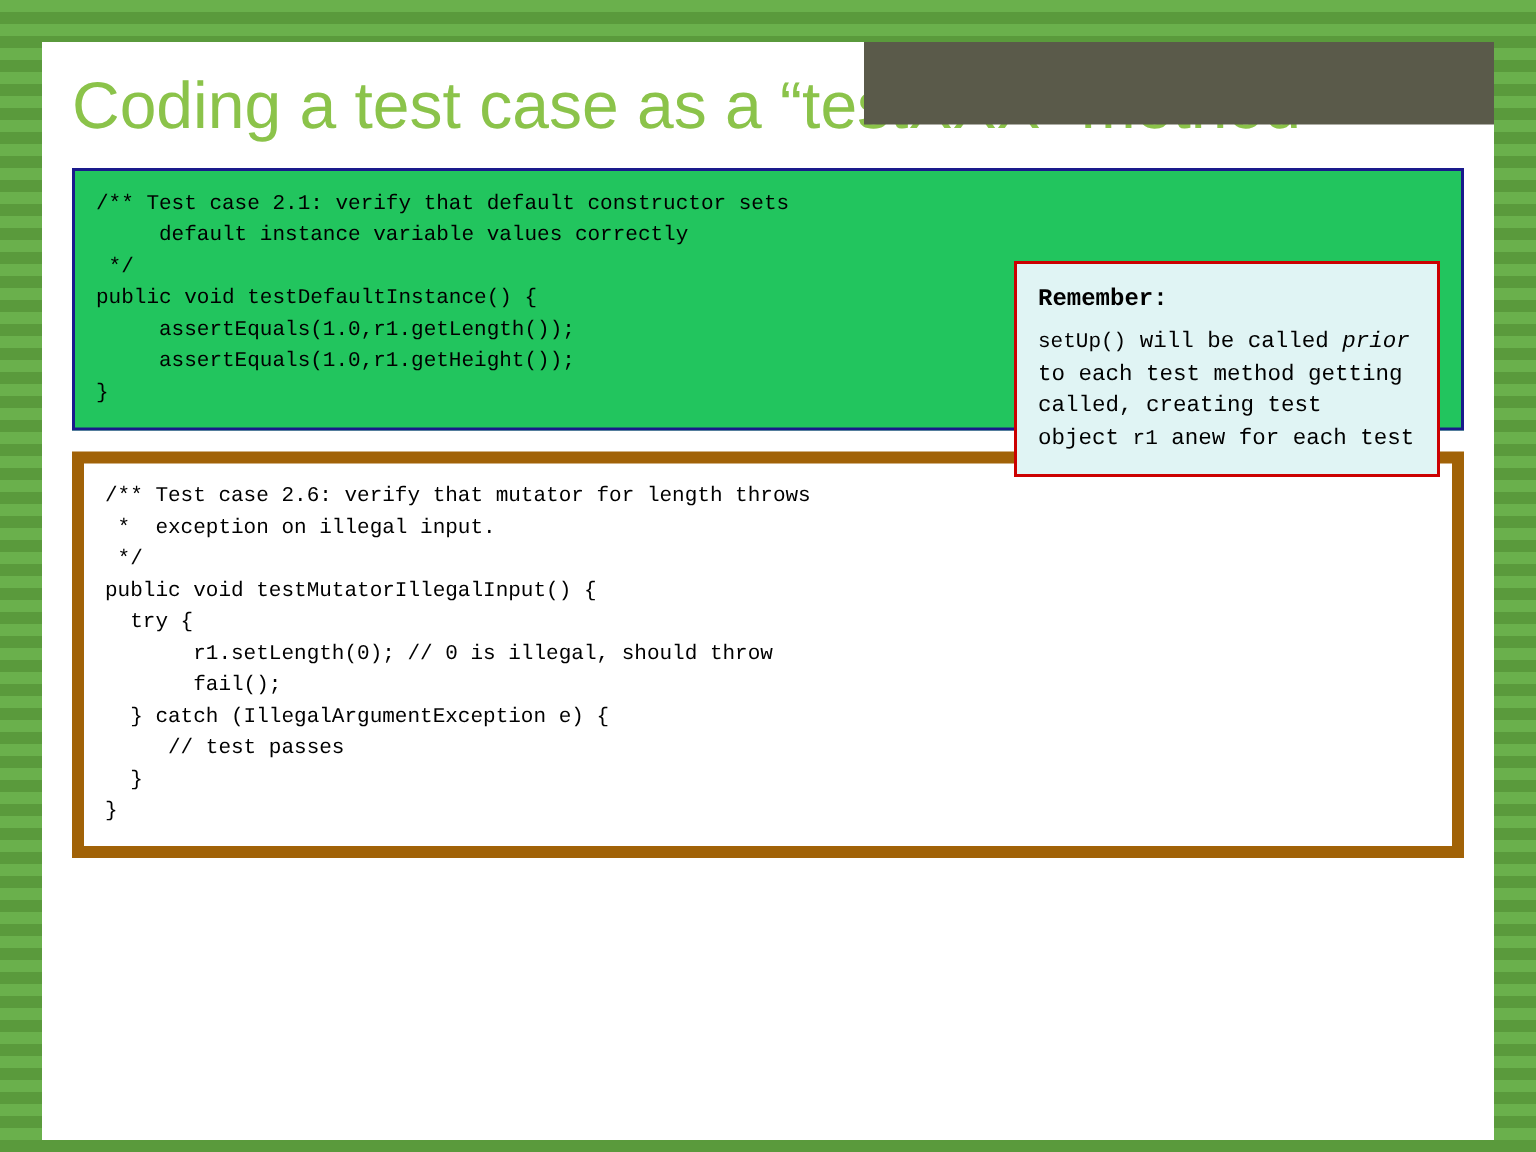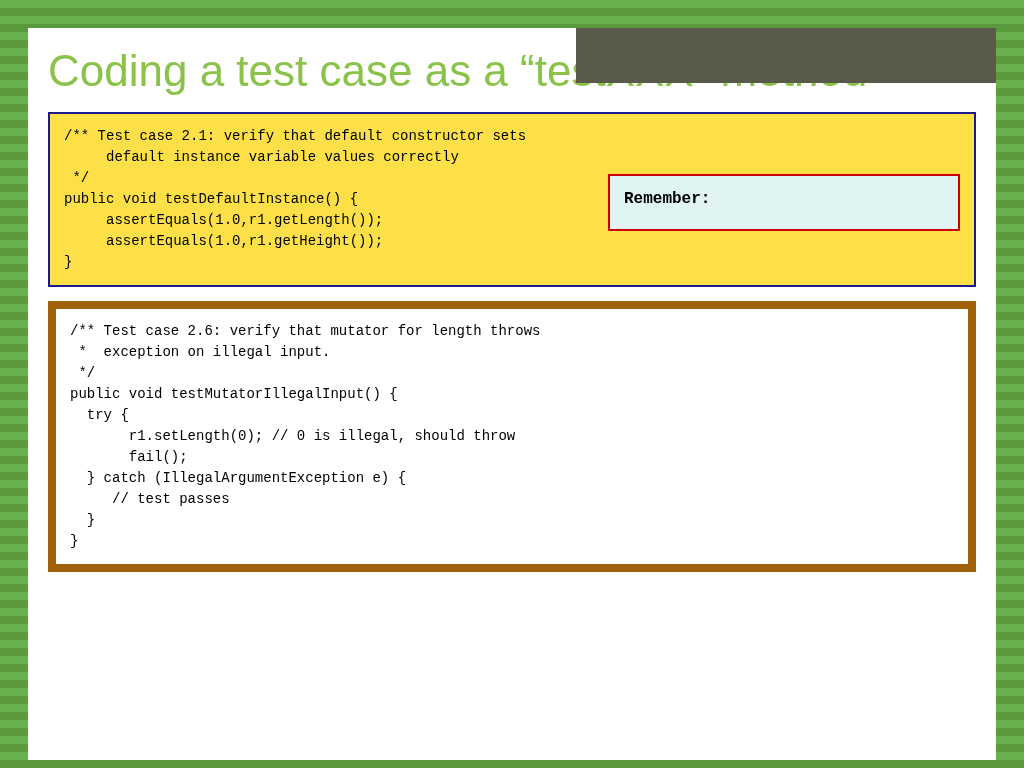--- a/index.html
+++ b/index.html
@@ -58,36 +58,36 @@
       line-height: 1.15;
     }
 
     .content-area {
       padding: 5px 20px 10px 20px;
     }
 
     
     .code-box-1 {
       border: 2px solid #1a1a8c;
-      background: #fde047;
+      background: #22c55e;
       padding: 12px 14px;
       font-family: 'Courier New', Courier, monospace;
       font-size: 14px;
       color: #000;
       line-height: 1.5;
       margin-bottom: 14px;
       position: relative;
     }
 
     
     .callout-box {
       position: absolute;
       right: 14px;
       top: 60px;
-      width: 352px;
+      width: 284px;
       background: #e0f4f4;
       border: 2px solid #cc0000;
       padding: 12px 14px;
       font-size: 15px;
       color: #000;
       line-height: 1.45;
       z-index: 10;
     }
 
     .callout-box .callout-title {
@@ -138,20 +138,28 @@
       <pre>/** Test case 2.1: verify that default constructor sets
      default instance variable values correctly
  */
 public void testDefaultInstance() {
      assertEquals(1.0,r1.getLength());
      assertEquals(1.0,r1.getHeight());
 }</pre>
 
       <div class="callout-box">
         <div class="callout-title">Remember:</div>
+        <div>
+          <code>setUp()</code>
+          <span> will be called </span>
+          <em>prior</em>
+          <span> to each test method getting called, creating test object </span>
+          <code>r1</code>
+          <span> anew for each test</span>
+        </div>
       </div>
     </div>
 
     <div class="code-box-2">
       <pre>/** Test case 2.6: verify that mutator for length throws
  *  exception on illegal input.
  */
 public void testMutatorIllegalInput() {
   try {
        r1.setLength(0); // 0 is illegal, should throw

